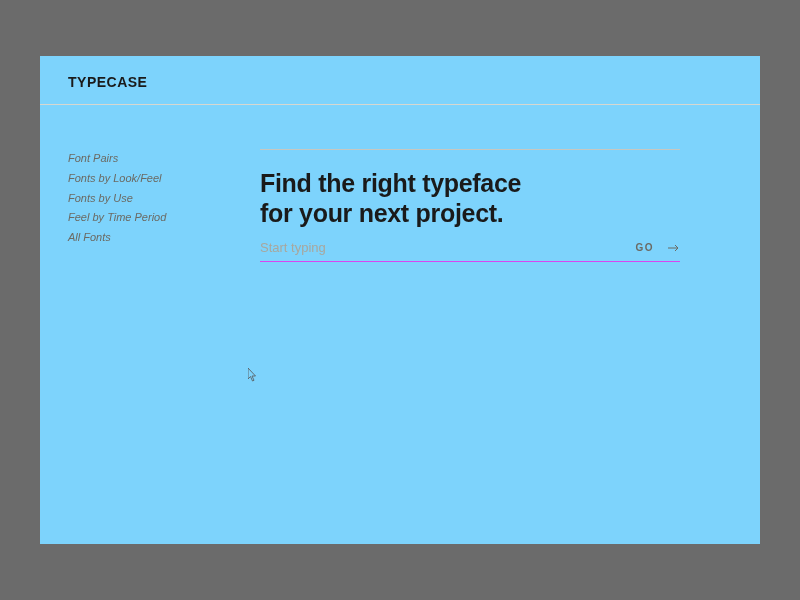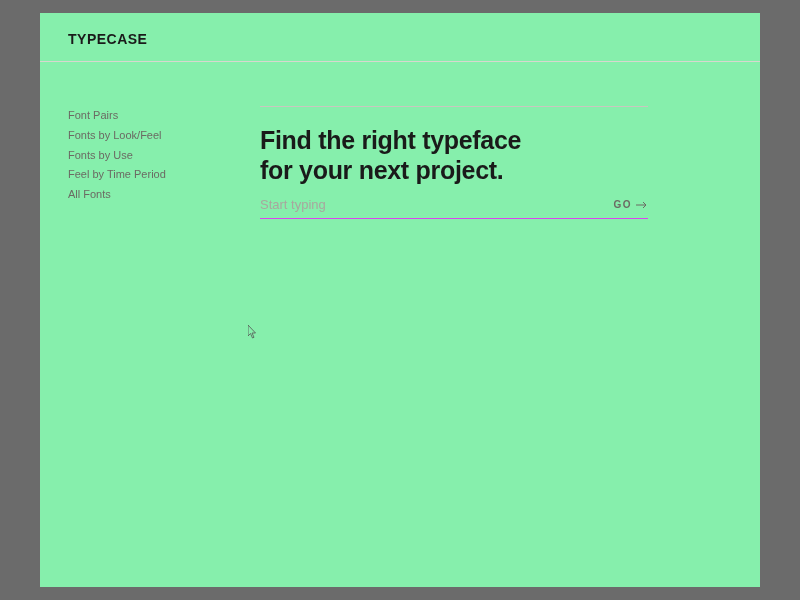--- a/index.html
+++ b/index.html
@@ -12,22 +12,22 @@
       height: 600px;
       background: #6b6b6b;
       display: flex;
       align-items: center;
       justify-content: center;
       font-family: -apple-system, BlinkMacSystemFont, "Segoe UI", Helvetica, Arial, sans-serif;
       overflow: hidden;
     }
     .window {
       width: 720px;
-      height: 574px;
-      background: #86efac;
+      height: 488px;
+      background: #7dd3fc;
       display: flex;
       flex-direction: column;
     }
     .header {
       padding: 18px 28px 14px;
       border-bottom: 1px solid #d8d7cf;
     }
     .logo {
       font-weight: 800;
       font-size: 14px;
@@ -41,24 +41,25 @@
     }
     .sidebar {
       width: 180px;
       padding-left: 28px;
     }
     .sidebar-item {
       font-size: 11px;
       color: #6b6a63;
       line-height: 1.8;
       cursor: pointer;
+      font-style: italic;
     }
     .main {
       flex: 1;
-      padding-right: 112px;
+      padding-right: 80px;
       padding-left: 40px;
     }
     .divider-top {
       border-top: 1px solid #c8c7bf;
       margin-bottom: 18px;
     }
     .hero-title {
       font-size: 25px;
       font-weight: 800;
       line-height: 1.2;
@@ -85,21 +86,21 @@
       font-size: 13px;
       color: #2a2a2a;
       outline: none;
     }
     .search-input::placeholder {
       color: #a8a79e;
     }
     .go-button {
       display: flex;
       align-items: center;
-      gap: 4px;
+      gap: 14px;
       font-size: 10px;
       letter-spacing: 1.5px;
       color: #6b6a63;
       cursor: pointer;
       font-weight: 600;
     }
     .arrow-icon {
       width: 12px;
       height: 8px;
     }

